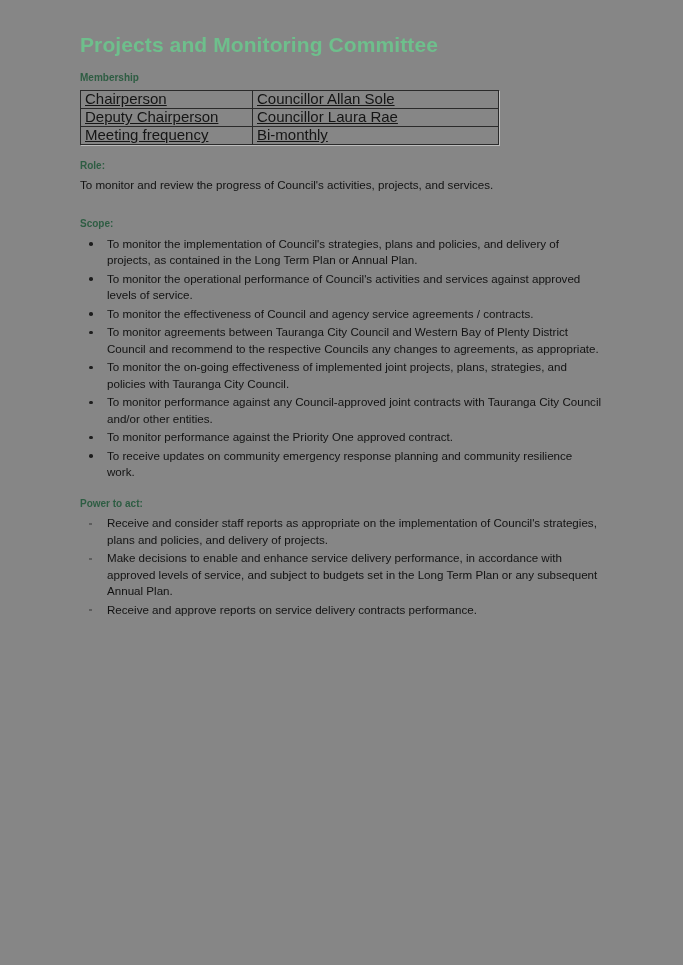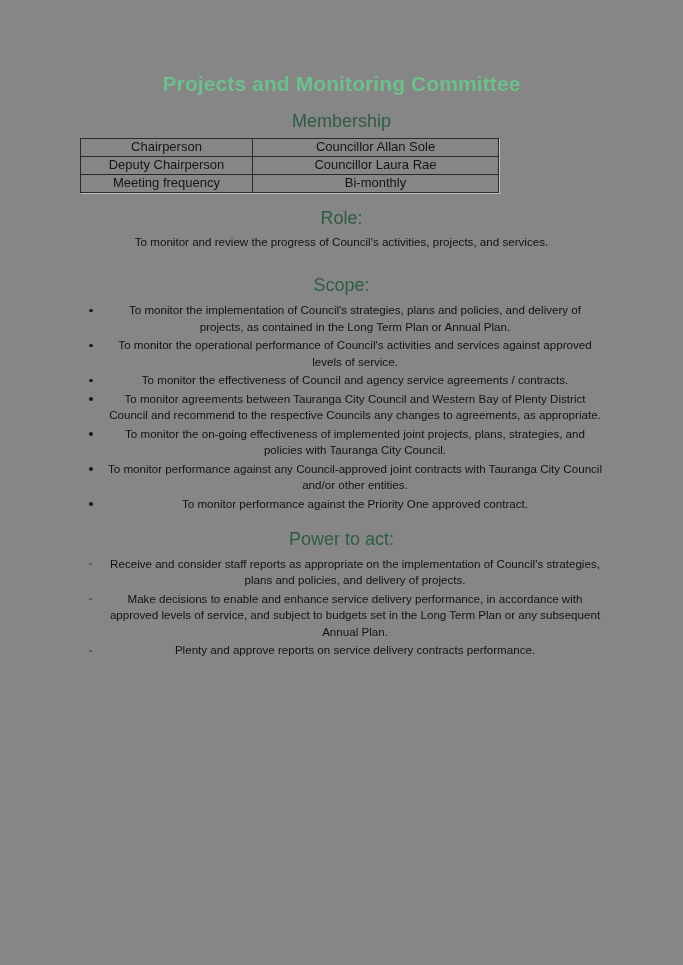--- a/index.html
+++ b/index.html
@@ -16,60 +16,60 @@
     overflow: hidden;
     position: relative;
   }
 
   .page {
     position: absolute;
     left: 0; top: 0;
     width: 683px;
     height: 965px;
     box-sizing: border-box;
-    padding: 72px 80px 0 80px;
-    text-align: center;
+    padding: 33px 80px 0 80px;
   }
 
   .doc-title {
     font-size: 21px;
     font-weight: bold;
     color: #6ebf8c;
     letter-spacing: 0.1px;
     line-height: 1.1;
     margin: 0 0 16px 0;
     white-space: nowrap;
   }
 
   .section-heading {
-    font-size: 18px;
-    font-weight: normal;
+    font-size: 10px;
+    font-weight: bold;
     color: #2e5d43;
     margin: 0 0 6px 0;
     line-height: 1.15;
   }
 
   
   .membership-table {
     border-collapse: collapse;
     width: 418px;
     margin: 0 0 0 0;
     table-layout: fixed;
     border: 1px solid #2a2a2a;
     box-shadow: 1px 1px 0 rgba(235,235,235,0.55);
   }
   .membership-table td {
     border: 1px solid #2a2a2a;
     padding: 1px 4px 2px 4px;
-    font-size: 13px;
+    font-size: 15px;
     line-height: 13px;
     height: 14px;
     vertical-align: middle;
     color: #151515;
     background: transparent;
+    text-decoration: underline;
   }
   .membership-table col.c-label { width: 172px; }
   .membership-table col.c-value { width: 246px; }
 
   
   .body-line {
     font-size: 11.6px;
     line-height: 15px;
     margin: 0 0 0 0;
     color: #121212;
@@ -158,24 +158,25 @@
 
   <h2 class="section-heading">Scope:</h2>
   <ul class="bullets scope">
     <li>To monitor the implementation of Council's strategies, plans and policies, and delivery of projects, as contained in the Long Term Plan or Annual Plan.</li>
     <li>To monitor the operational performance of Council's activities and services against approved levels of service.</li>
     <li>To monitor the effectiveness of Council and agency service agreements / contracts.</li>
     <li>To monitor agreements between Tauranga City Council and Western Bay of Plenty District Council and recommend to the respective Councils any changes to agreements, as appropriate.</li>
     <li>To monitor the on-going effectiveness of implemented joint projects, plans, strategies, and policies with Tauranga City Council.</li>
     <li>To monitor performance against any Council-approved joint contracts with Tauranga City Council and/or other entities.</li>
     <li>To monitor performance against the Priority One approved contract.</li>
+    <li>To receive updates on community emergency response planning and community resilience work.</li>
   </ul>
 
   <div class="block-gap"></div>
 
   <h2 class="section-heading">Power to act:</h2>
   <ul class="bullets power">
     <li>Receive and consider staff reports as appropriate on the implementation of Council's strategies, plans and policies, and delivery of projects.</li>
     <li>Make decisions to enable and enhance service delivery performance, in accordance with approved levels of service, and subject to budgets set in the Long Term Plan or any subsequent Annual Plan.</li>
-    <li>Plenty and approve reports on service delivery contracts performance.</li>
+    <li>Receive and approve reports on service delivery contracts performance.</li>
   </ul>
 
 </div>
 
 </body></html>

